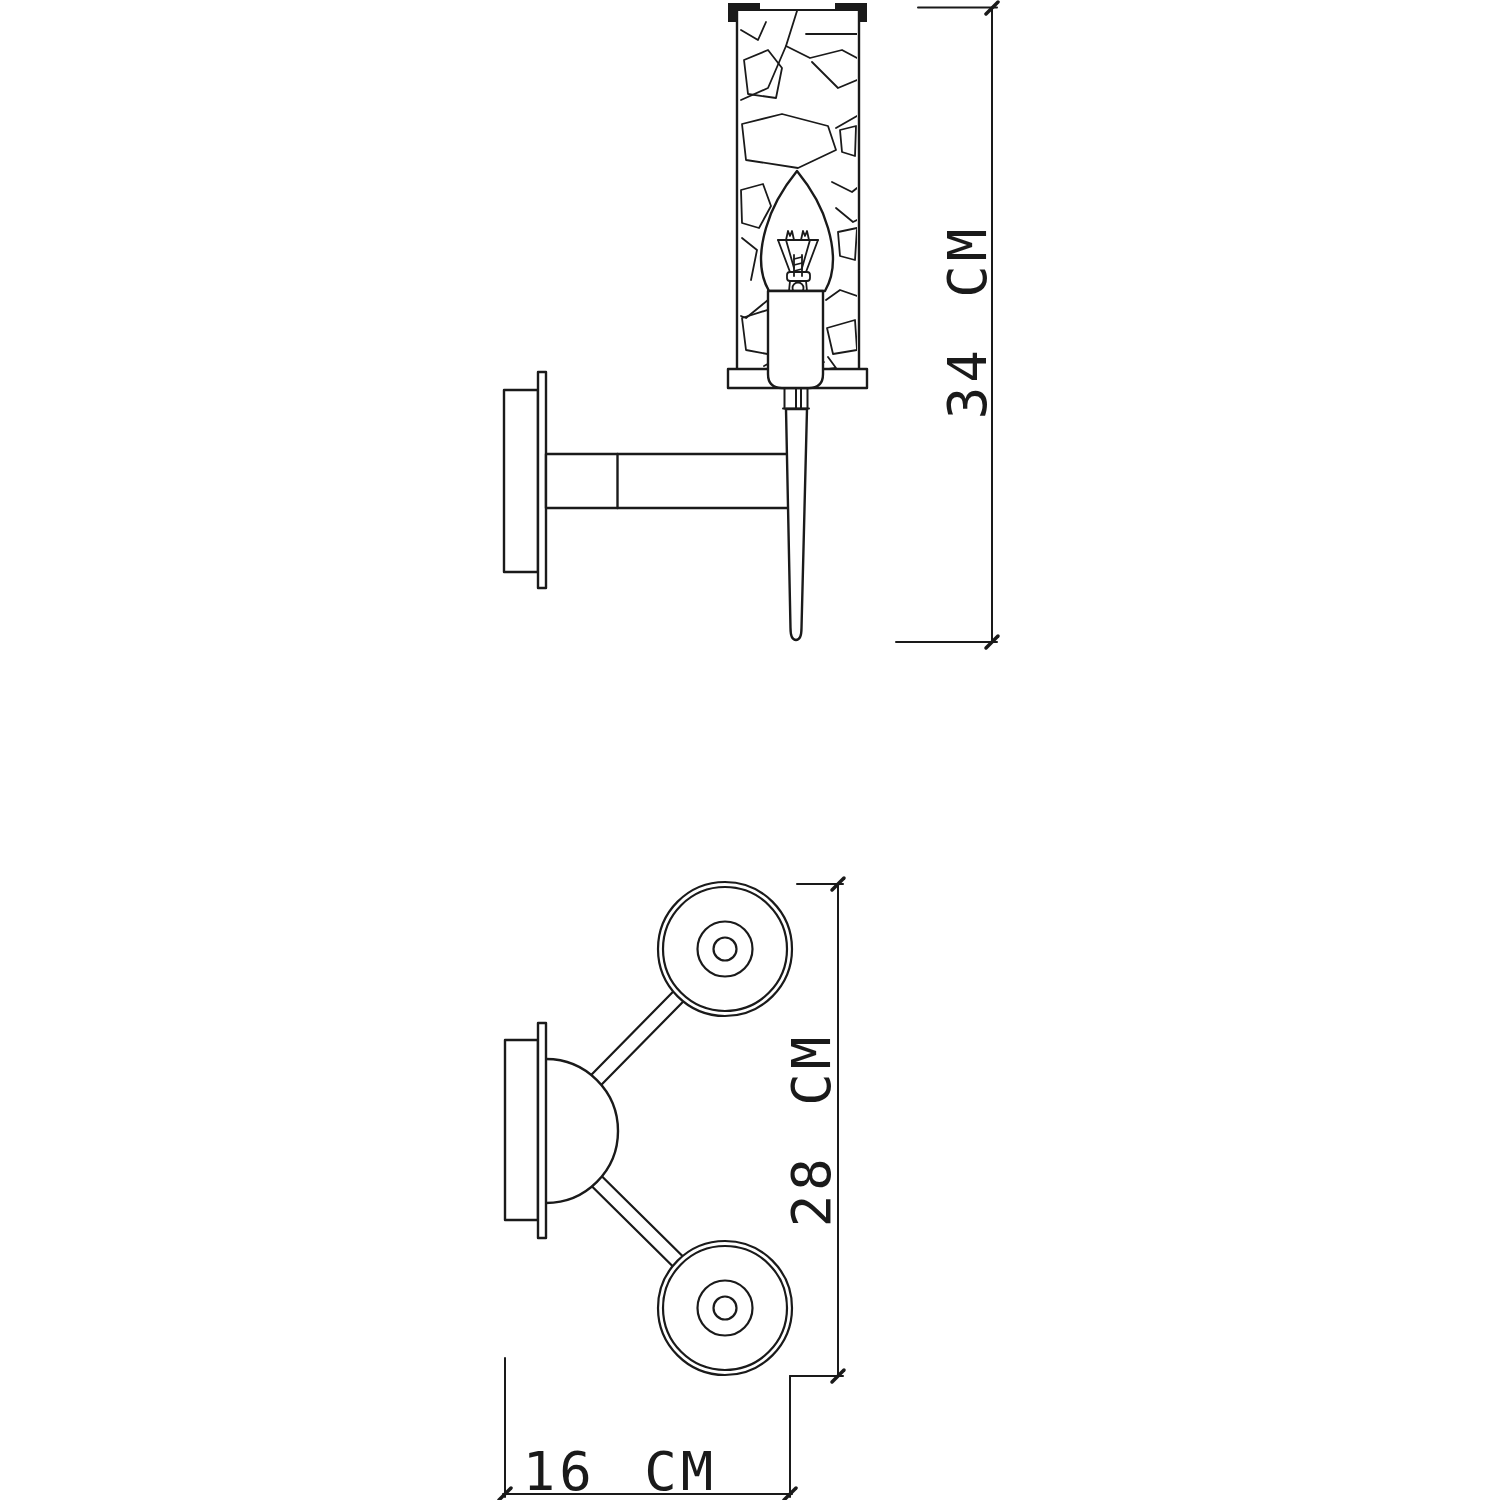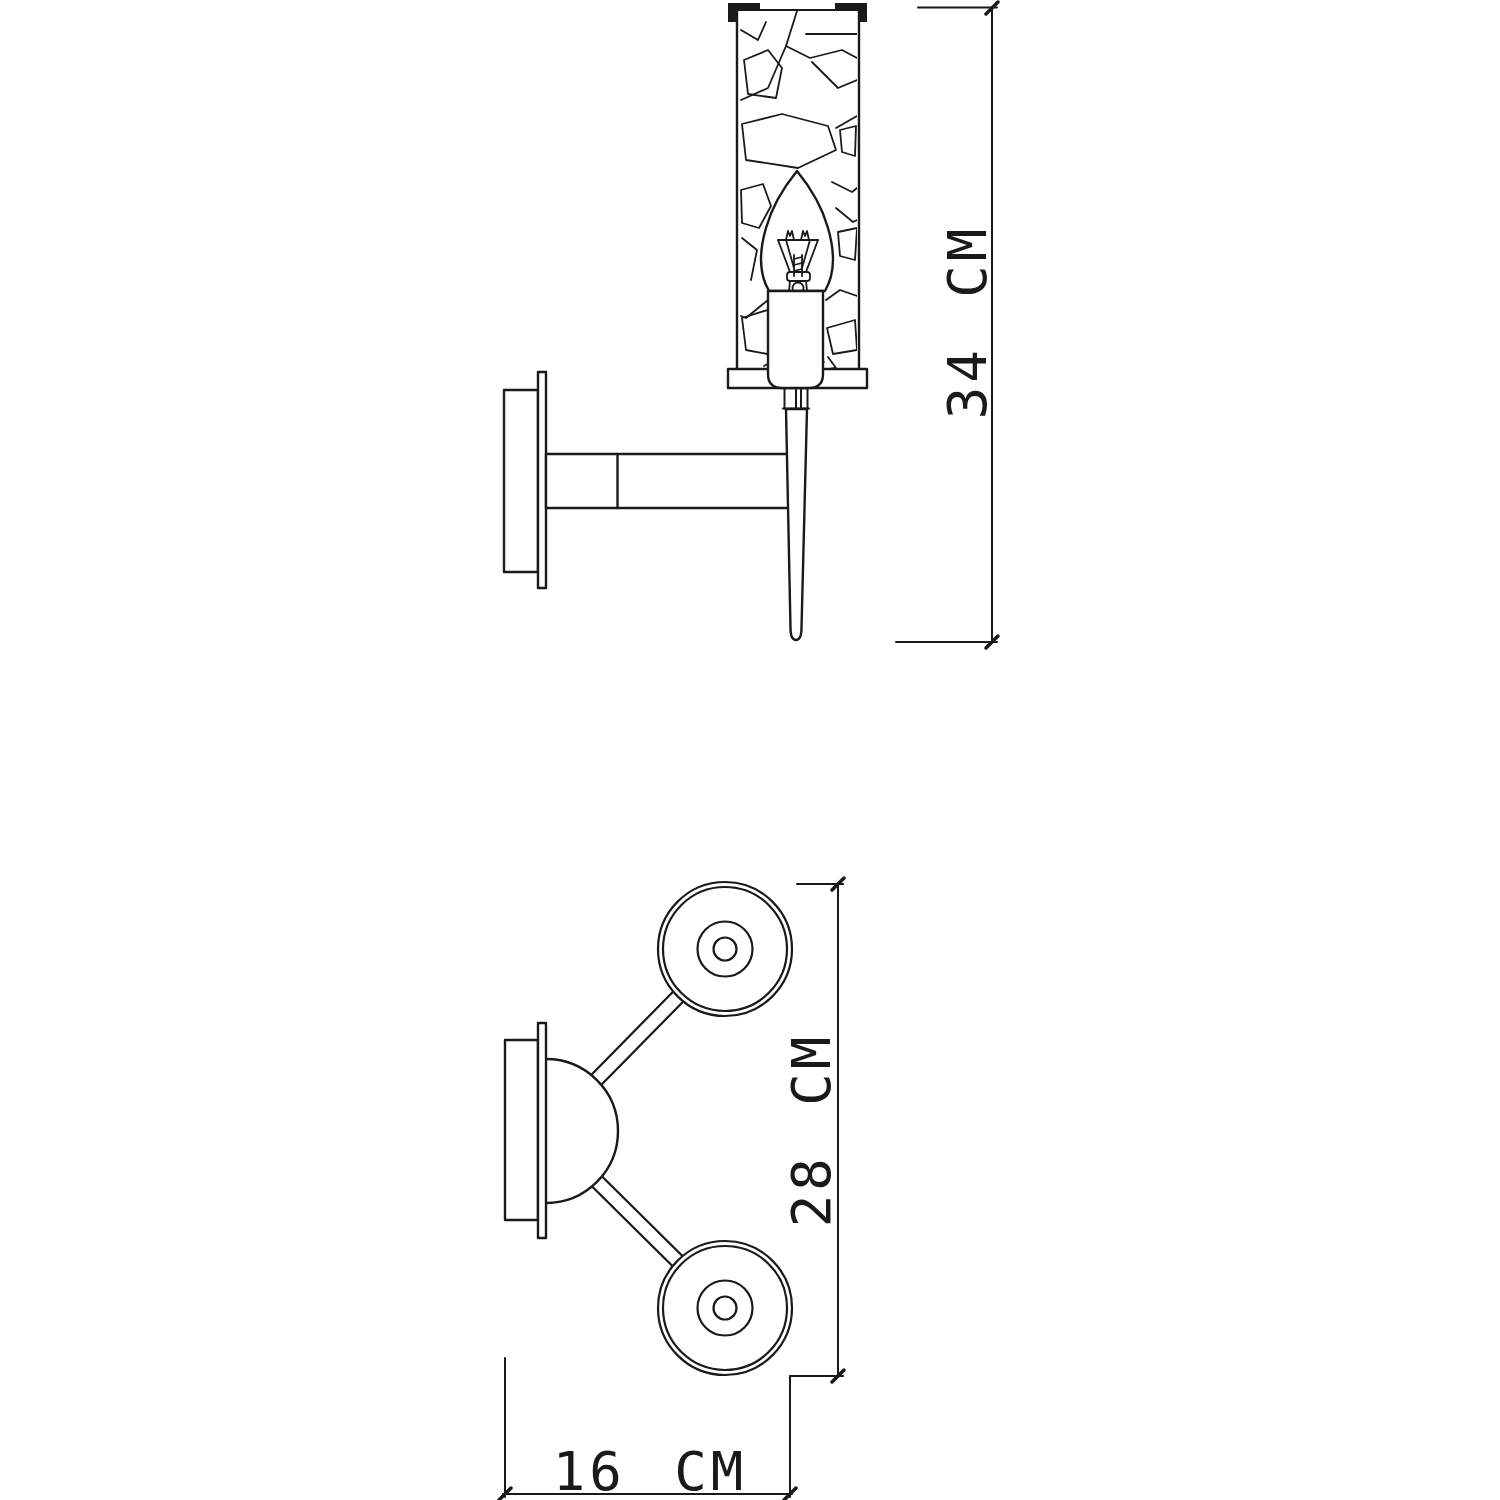--- a/index.html
+++ b/index.html
@@ -173,15 +173,15 @@
         <line x1="499" y1="1500" x2="511" y2="1488" stroke-width="3.5"></line>
         <line x1="784" y1="1500" x2="796" y2="1488" stroke-width="3.5"></line>
       </g>
     </g>
   </svg>
 
   <div class="dim-label rot" style="left: 843px; top: 294px;">34 CM</div>
 
   <div class="dim-label rot" style="left: 687px; top: 1102px;">28 CM</div>
 
-  <div class="dim-label" style="left: 525px; top: 1444px;">16 CM</div>
+  <div class="dim-label" style="left: 495px; top: 1444px;">16 CM</div>
 
 </div>
 
 </body></html>

